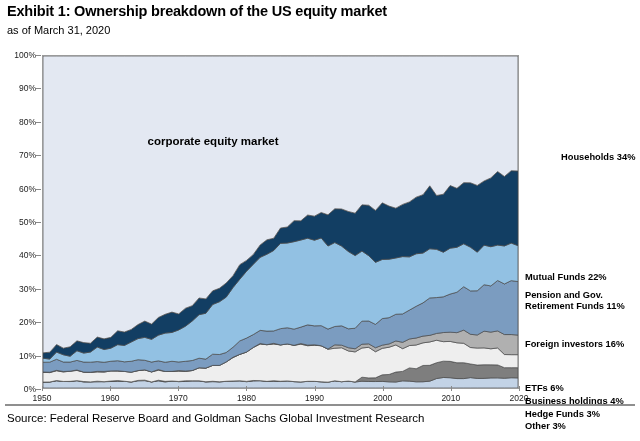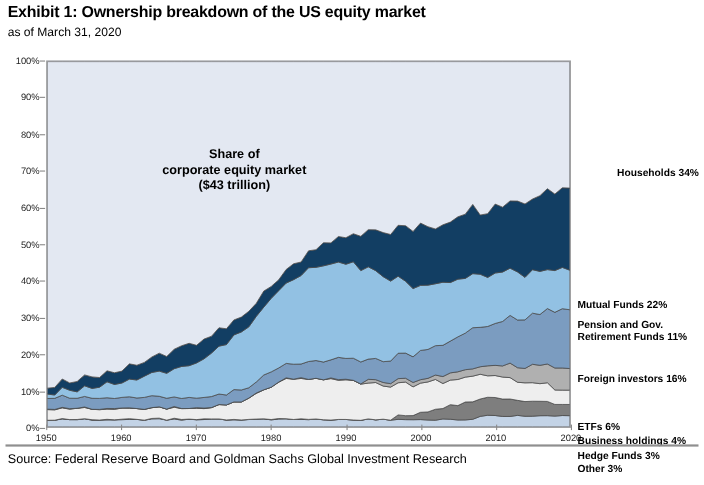--- a/index.html
+++ b/index.html
@@ -110,23 +110,21 @@
         <path d="M0.00 318.27 L6.81 318.49 L13.63 316.64 L20.44 317.85 L27.26 317.04 L34.07 316.33 L40.89 318.00 L47.70 318.36 L54.51 317.82 L61.33 318.05 L68.14 316.78 L74.96 316.94 L81.77 317.31 L88.59 318.05 L95.40 316.54 L102.21 315.76 L109.03 317.81 L115.84 316.11 L122.66 317.33 L129.47 317.27 L136.29 317.09 L143.10 317.36 L149.91 316.43 L156.73 313.64 L163.54 314.00 L170.36 311.24 L177.17 311.27 L183.99 307.76 L190.80 303.42 L197.61 300.17 L204.43 297.80 L211.24 293.14 L218.06 289.77 L224.87 290.44 L231.69 289.77 L238.50 290.66 L245.31 289.63 L252.13 291.04 L258.94 289.92 L265.76 291.45 L272.57 291.01 L279.39 291.50 L286.20 294.99 L293.01 294.01 L299.83 293.51 L306.64 296.72 L313.46 297.68 L320.27 293.73 L327.09 293.08 L333.90 297.49 L340.71 294.07 L347.53 292.97 L354.34 290.68 L361.16 294.42 L367.97 291.28 L374.79 290.73 L381.60 288.56 L388.41 287.67 L395.23 285.94 L402.04 287.37 L408.86 287.11 L415.67 288.51 L422.49 289.01 L429.30 293.28 L436.11 293.78 L442.93 293.63 L449.74 294.55 L456.56 293.70 L463.37 300.32 L470.19 300.45 L477.00 300.48 L477.00 313.58 L470.19 313.56 L463.37 313.55 L456.56 310.79 L449.74 310.67 L442.93 310.61 L436.11 310.92 L429.30 309.81 L422.49 308.58 L415.67 308.62 L408.86 307.21 L402.04 307.00 L395.23 308.58 L388.41 311.20 L381.60 311.32 L374.79 314.63 L367.97 313.76 L361.16 317.29 L354.34 317.96 L347.53 320.38 L340.71 320.73 L333.90 323.76 L327.09 323.83 L320.27 323.13 L313.46 327.94 L306.64 327.03 L299.83 327.65 L293.01 326.76 L286.20 328.09 L279.39 327.77 L272.57 327.29 L265.76 327.27 L258.94 327.86 L252.13 327.58 L245.31 326.85 L238.50 327.22 L231.69 326.69 L224.87 327.32 L218.06 326.61 L211.24 326.45 L204.43 327.35 L197.61 326.74 L190.80 326.93 L183.99 327.22 L177.17 327.76 L170.36 327.24 L163.54 327.72 L156.73 326.80 L149.91 326.80 L143.10 326.74 L136.29 327.42 L129.47 326.95 L122.66 327.32 L115.84 326.18 L109.03 327.92 L102.21 326.09 L95.40 326.34 L88.59 327.90 L81.77 327.20 L74.96 326.58 L68.14 327.03 L61.33 327.64 L54.51 327.14 L47.70 327.85 L40.89 327.52 L34.07 326.61 L27.26 327.32 L20.44 327.41 L13.63 326.50 L6.81 327.94 L0.00 328.03 Z" fill="#eeeeee" stroke="#4a4a4a" stroke-width="0.7" vector-effect="non-scaling-stroke"></path>
         <path d="M0.00 317.86 L6.81 318.11 L13.63 316.23 L20.44 317.42 L27.26 317.04 L34.07 315.87 L40.89 318.00 L47.70 318.10 L54.51 317.23 L61.33 317.33 L68.14 316.78 L74.96 316.65 L81.77 317.31 L88.59 318.05 L95.40 316.46 L102.21 315.76 L109.03 317.81 L115.84 315.42 L122.66 317.33 L129.47 317.27 L136.29 316.47 L143.10 316.88 L149.91 316.41 L156.73 313.64 L163.54 314.00 L170.36 311.24 L177.17 311.27 L183.99 307.76 L190.80 303.06 L197.61 300.17 L204.43 297.80 L211.24 293.14 L218.06 289.21 L224.87 290.44 L231.69 289.05 L238.50 290.66 L245.31 289.63 L252.13 291.04 L258.94 289.27 L265.76 290.86 L272.57 290.48 L279.39 291.50 L286.20 294.78 L293.01 290.58 L299.83 290.89 L306.64 293.45 L313.46 294.55 L320.27 289.95 L327.09 289.57 L333.90 293.48 L340.71 290.89 L347.53 289.67 L354.34 286.64 L361.16 288.03 L367.97 284.67 L374.79 283.71 L381.60 281.77 L388.41 281.03 L395.23 279.08 L402.04 278.21 L408.86 277.82 L415.67 278.33 L422.49 275.75 L429.30 279.96 L436.11 280.65 L442.93 276.82 L449.74 277.76 L456.56 276.57 L463.37 280.21 L470.19 280.21 L477.00 280.73 L477.00 300.48 L470.19 300.45 L463.37 300.32 L456.56 293.70 L449.74 294.55 L442.93 293.63 L436.11 293.78 L429.30 293.28 L422.49 289.01 L415.67 288.51 L408.86 287.11 L402.04 287.37 L395.23 285.94 L388.41 287.67 L381.60 288.56 L374.79 290.73 L367.97 291.28 L361.16 294.42 L354.34 290.68 L347.53 292.97 L340.71 294.07 L333.90 297.49 L327.09 293.08 L320.27 293.73 L313.46 297.68 L306.64 296.72 L299.83 293.51 L293.01 294.01 L286.20 294.99 L279.39 291.50 L272.57 291.01 L265.76 291.45 L258.94 289.92 L252.13 291.04 L245.31 289.63 L238.50 290.66 L231.69 289.77 L224.87 290.44 L218.06 289.77 L211.24 293.14 L204.43 297.80 L197.61 300.17 L190.80 303.42 L183.99 307.76 L177.17 311.27 L170.36 311.24 L163.54 314.00 L156.73 313.64 L149.91 316.43 L143.10 317.36 L136.29 317.09 L129.47 317.27 L122.66 317.33 L115.84 316.11 L109.03 317.81 L102.21 315.76 L95.40 316.54 L88.59 318.05 L81.77 317.31 L74.96 316.94 L68.14 316.78 L61.33 318.05 L54.51 317.82 L47.70 318.36 L40.89 318.00 L34.07 316.33 L27.26 317.04 L20.44 317.85 L13.63 316.64 L6.81 318.49 L0.00 318.27 Z" fill="#b0b0b0" stroke="#4a4a4a" stroke-width="0.7" vector-effect="non-scaling-stroke"></path>
         <path d="M0.00 308.09 L6.81 307.97 L13.63 305.08 L20.44 307.86 L27.26 307.91 L34.07 306.23 L40.89 307.93 L47.70 308.02 L54.51 307.43 L61.33 308.13 L68.14 307.09 L74.96 306.54 L81.77 307.66 L88.59 307.11 L95.40 305.52 L102.21 306.09 L109.03 307.91 L115.84 306.67 L122.66 308.11 L129.47 307.11 L136.29 307.82 L143.10 307.14 L149.91 306.34 L156.73 304.02 L163.54 304.94 L170.36 299.98 L177.17 300.32 L183.99 298.30 L190.80 293.00 L197.61 286.63 L204.43 283.77 L211.24 280.20 L218.06 276.02 L224.87 276.76 L231.69 276.59 L238.50 274.29 L245.31 273.38 L252.13 274.78 L258.94 272.75 L265.76 270.48 L272.57 271.49 L279.39 271.27 L286.20 274.73 L293.01 272.10 L299.83 271.45 L306.64 274.43 L313.46 273.88 L320.27 266.73 L327.09 266.60 L333.90 270.01 L340.71 264.17 L347.53 263.24 L354.34 259.79 L361.16 259.48 L367.97 255.63 L374.79 251.76 L381.60 248.35 L388.41 243.37 L395.23 243.03 L402.04 242.25 L408.86 239.51 L415.67 237.65 L422.49 232.12 L429.30 236.31 L436.11 236.21 L442.93 230.09 L449.74 231.31 L456.56 225.86 L463.37 229.33 L470.19 225.99 L477.00 226.94 L477.00 280.73 L470.19 280.21 L463.37 280.21 L456.56 276.57 L449.74 277.76 L442.93 276.82 L436.11 280.65 L429.30 279.96 L422.49 275.75 L415.67 278.33 L408.86 277.82 L402.04 278.21 L395.23 279.08 L388.41 281.03 L381.60 281.77 L374.79 283.71 L367.97 284.67 L361.16 288.03 L354.34 286.64 L347.53 289.67 L340.71 290.89 L333.90 293.48 L327.09 289.57 L320.27 289.95 L313.46 294.55 L306.64 293.45 L299.83 290.89 L293.01 290.58 L286.20 294.78 L279.39 291.50 L272.57 290.48 L265.76 290.86 L258.94 289.27 L252.13 291.04 L245.31 289.63 L238.50 290.66 L231.69 289.05 L224.87 290.44 L218.06 289.21 L211.24 293.14 L204.43 297.80 L197.61 300.17 L190.80 303.06 L183.99 307.76 L177.17 311.27 L170.36 311.24 L163.54 314.00 L156.73 313.64 L149.91 316.41 L143.10 316.88 L136.29 316.47 L129.47 317.27 L122.66 317.33 L115.84 315.42 L109.03 317.81 L102.21 315.76 L95.40 316.46 L88.59 318.05 L81.77 317.31 L74.96 316.65 L68.14 316.78 L61.33 317.33 L54.51 317.23 L47.70 318.10 L40.89 318.00 L34.07 315.87 L27.26 317.04 L20.44 317.42 L13.63 316.23 L6.81 318.11 L0.00 317.86 Z" fill="#7b9cc0" stroke="#4a4a4a" stroke-width="0.7" vector-effect="non-scaling-stroke"></path>
         <path d="M0.00 304.02 L6.81 304.93 L13.63 297.89 L20.44 300.58 L27.26 302.05 L34.07 296.52 L40.89 298.89 L47.70 297.80 L54.51 292.82 L61.33 295.28 L68.14 293.93 L74.96 290.38 L81.77 291.17 L88.59 287.71 L95.40 284.30 L102.21 283.06 L109.03 285.07 L115.84 280.85 L122.66 278.77 L129.47 278.11 L136.29 275.56 L143.10 271.80 L149.91 266.57 L156.73 260.22 L163.54 258.80 L170.36 249.97 L177.17 247.24 L183.99 242.58 L190.80 232.99 L197.61 224.57 L204.43 216.53 L211.24 209.47 L218.06 202.54 L224.87 199.41 L231.69 195.67 L238.50 188.50 L245.31 188.16 L252.13 186.78 L258.94 185.13 L265.76 183.30 L272.57 185.33 L279.39 183.05 L286.20 191.13 L293.01 187.67 L299.83 191.21 L306.64 196.67 L313.46 200.77 L320.27 196.24 L327.09 200.87 L333.90 207.59 L340.71 204.65 L347.53 204.44 L354.34 203.17 L361.16 201.79 L367.97 202.06 L374.79 198.96 L381.60 198.26 L388.41 193.92 L395.23 194.48 L402.04 197.39 L408.86 193.33 L415.67 192.46 L422.49 188.92 L429.30 192.36 L436.11 197.34 L442.93 190.30 L449.74 191.86 L456.56 190.23 L463.37 191.10 L470.19 188.21 L477.00 190.78 L477.00 226.94 L470.19 225.99 L463.37 229.33 L456.56 225.86 L449.74 231.31 L442.93 230.09 L436.11 236.21 L429.30 236.31 L422.49 232.12 L415.67 237.65 L408.86 239.51 L402.04 242.25 L395.23 243.03 L388.41 243.37 L381.60 248.35 L374.79 251.76 L367.97 255.63 L361.16 259.48 L354.34 259.79 L347.53 263.24 L340.71 264.17 L333.90 270.01 L327.09 266.60 L320.27 266.73 L313.46 273.88 L306.64 274.43 L299.83 271.45 L293.01 272.10 L286.20 274.73 L279.39 271.27 L272.57 271.49 L265.76 270.48 L258.94 272.75 L252.13 274.78 L245.31 273.38 L238.50 274.29 L231.69 276.59 L224.87 276.76 L218.06 276.02 L211.24 280.20 L204.43 283.77 L197.61 286.63 L190.80 293.00 L183.99 298.30 L177.17 300.32 L170.36 299.98 L163.54 304.94 L156.73 304.02 L149.91 306.34 L143.10 307.14 L136.29 307.82 L129.47 307.11 L122.66 308.11 L115.84 306.67 L109.03 307.91 L102.21 306.09 L95.40 305.52 L88.59 307.11 L81.77 307.66 L74.96 306.54 L68.14 307.09 L61.33 308.13 L54.51 307.43 L47.70 308.02 L40.89 307.93 L34.07 306.23 L27.26 307.91 L20.44 307.86 L13.63 305.08 L6.81 307.97 L0.00 308.09 Z" fill="#92c1e3" stroke="#4a4a4a" stroke-width="0.7" vector-effect="non-scaling-stroke"></path>
         <path d="M0.00 298.66 L6.81 297.97 L13.63 290.28 L20.44 293.91 L27.26 292.55 L34.07 286.54 L40.89 288.35 L47.70 288.95 L54.51 282.77 L61.33 284.57 L68.14 283.07 L74.96 276.43 L81.77 277.70 L88.59 275.13 L95.40 270.19 L102.21 266.69 L109.03 269.72 L115.84 263.07 L122.66 259.85 L129.47 257.64 L136.29 259.47 L143.10 253.73 L149.91 251.17 L156.73 243.44 L163.54 244.34 L170.36 236.27 L177.17 233.66 L183.99 228.37 L190.80 221.04 L197.61 209.90 L204.43 205.62 L211.24 199.59 L218.06 190.11 L224.87 184.89 L231.69 183.32 L238.50 173.04 L245.31 172.04 L252.13 165.64 L258.94 165.81 L265.76 159.98 L272.57 161.10 L279.39 157.42 L286.20 159.80 L293.01 153.69 L299.83 153.86 L306.64 156.39 L313.46 158.13 L320.27 149.74 L327.09 150.11 L333.90 155.35 L340.71 147.70 L347.53 150.99 L354.34 153.08 L361.16 149.28 L367.97 146.79 L374.79 141.99 L381.60 139.55 L388.41 130.60 L395.23 140.34 L402.04 139.07 L408.86 130.31 L415.67 133.13 L422.49 127.41 L429.30 127.56 L436.11 130.22 L442.93 125.73 L449.74 122.61 L456.56 116.23 L463.37 121.18 L470.19 115.39 L477.00 115.67 L477.00 190.78 L470.19 188.21 L463.37 191.10 L456.56 190.23 L449.74 191.86 L442.93 190.30 L436.11 197.34 L429.30 192.36 L422.49 188.92 L415.67 192.46 L408.86 193.33 L402.04 197.39 L395.23 194.48 L388.41 193.92 L381.60 198.26 L374.79 198.96 L367.97 202.06 L361.16 201.79 L354.34 203.17 L347.53 204.44 L340.71 204.65 L333.90 207.59 L327.09 200.87 L320.27 196.24 L313.46 200.77 L306.64 196.67 L299.83 191.21 L293.01 187.67 L286.20 191.13 L279.39 183.05 L272.57 185.33 L265.76 183.30 L258.94 185.13 L252.13 186.78 L245.31 188.16 L238.50 188.50 L231.69 195.67 L224.87 199.41 L218.06 202.54 L211.24 209.47 L204.43 216.53 L197.61 224.57 L190.80 232.99 L183.99 242.58 L177.17 247.24 L170.36 249.97 L163.54 258.80 L156.73 260.22 L149.91 266.57 L143.10 271.80 L136.29 275.56 L129.47 278.11 L122.66 278.77 L115.84 280.85 L109.03 285.07 L102.21 283.06 L95.40 284.30 L88.59 287.71 L81.77 291.17 L74.96 290.38 L68.14 293.93 L61.33 295.28 L54.51 292.82 L47.70 297.80 L40.89 298.89 L34.07 296.52 L27.26 302.05 L20.44 300.58 L13.63 297.89 L6.81 304.93 L0.00 304.02 Z" fill="#123e63" stroke="#4a4a4a" stroke-width="0.7" vector-effect="non-scaling-stroke"></path>
         <path d="M0.00 0.00 L6.81 0.00 L13.63 0.00 L20.44 0.00 L27.26 0.00 L34.07 0.00 L40.89 0.00 L47.70 0.00 L54.51 0.00 L61.33 0.00 L68.14 0.00 L74.96 0.00 L81.77 0.00 L88.59 0.00 L95.40 0.00 L102.21 0.00 L109.03 0.00 L115.84 0.00 L122.66 0.00 L129.47 0.00 L136.29 0.00 L143.10 0.00 L149.91 0.00 L156.73 0.00 L163.54 0.00 L170.36 0.00 L177.17 0.00 L183.99 0.00 L190.80 0.00 L197.61 0.00 L204.43 0.00 L211.24 0.00 L218.06 0.00 L224.87 0.00 L231.69 0.00 L238.50 0.00 L245.31 0.00 L252.13 0.00 L258.94 0.00 L265.76 0.00 L272.57 0.00 L279.39 0.00 L286.20 0.00 L293.01 0.00 L299.83 0.00 L306.64 0.00 L313.46 0.00 L320.27 0.00 L327.09 0.00 L333.90 0.00 L340.71 0.00 L347.53 0.00 L354.34 0.00 L361.16 0.00 L367.97 0.00 L374.79 0.00 L381.60 0.00 L388.41 0.00 L395.23 0.00 L402.04 0.00 L408.86 0.00 L415.67 0.00 L422.49 0.00 L429.30 0.00 L436.11 0.00 L442.93 0.00 L449.74 0.00 L456.56 0.00 L463.37 0.00 L470.19 0.00 L477.00 0.00 L477.00 115.67 L470.19 115.39 L463.37 121.18 L456.56 116.23 L449.74 122.61 L442.93 125.73 L436.11 130.22 L429.30 127.56 L422.49 127.41 L415.67 133.13 L408.86 130.31 L402.04 139.07 L395.23 140.34 L388.41 130.60 L381.60 139.55 L374.79 141.99 L367.97 146.79 L361.16 149.28 L354.34 153.08 L347.53 150.99 L340.71 147.70 L333.90 155.35 L327.09 150.11 L320.27 149.74 L313.46 158.13 L306.64 156.39 L299.83 153.86 L293.01 153.69 L286.20 159.80 L279.39 157.42 L272.57 161.10 L265.76 159.98 L258.94 165.81 L252.13 165.64 L245.31 172.04 L238.50 173.04 L231.69 183.32 L224.87 184.89 L218.06 190.11 L211.24 199.59 L204.43 205.62 L197.61 209.90 L190.80 221.04 L183.99 228.37 L177.17 233.66 L170.36 236.27 L163.54 244.34 L156.73 243.44 L149.91 251.17 L143.10 253.73 L136.29 259.47 L129.47 257.64 L122.66 259.85 L115.84 263.07 L109.03 269.72 L102.21 266.69 L95.40 270.19 L88.59 275.13 L81.77 277.70 L74.96 276.43 L68.14 283.07 L61.33 284.57 L54.51 282.77 L47.70 288.95 L40.89 288.35 L34.07 286.54 L27.26 292.55 L20.44 293.91 L13.63 290.28 L6.81 297.97 L0.00 298.66 Z" fill="#e3e8f2" stroke="#4a4a4a" stroke-width="0.7" vector-effect="non-scaling-stroke"></path>
       </svg>
   </div>
 
   <div id="annotation">
-    <div>Share of</div>
     <div>corporate equity market</div>
-    <div>($43 trillion)</div>
   </div>
 
   <div class="xlabels">
       <div class="xlab" style="left: 42px; top: 2px;">1950</div>
       <div class="xtick" style="left: 42px;"></div>
       <div class="xlab" style="left: 110.143px; top: 2px;">1960</div>
       <div class="xtick" style="left: 110.143px;"></div>
       <div class="xlab" style="left: 178.286px; top: 2px;">1970</div>
       <div class="xtick" style="left: 178.286px;"></div>
       <div class="xlab" style="left: 246.429px; top: 2px;">1980</div>

